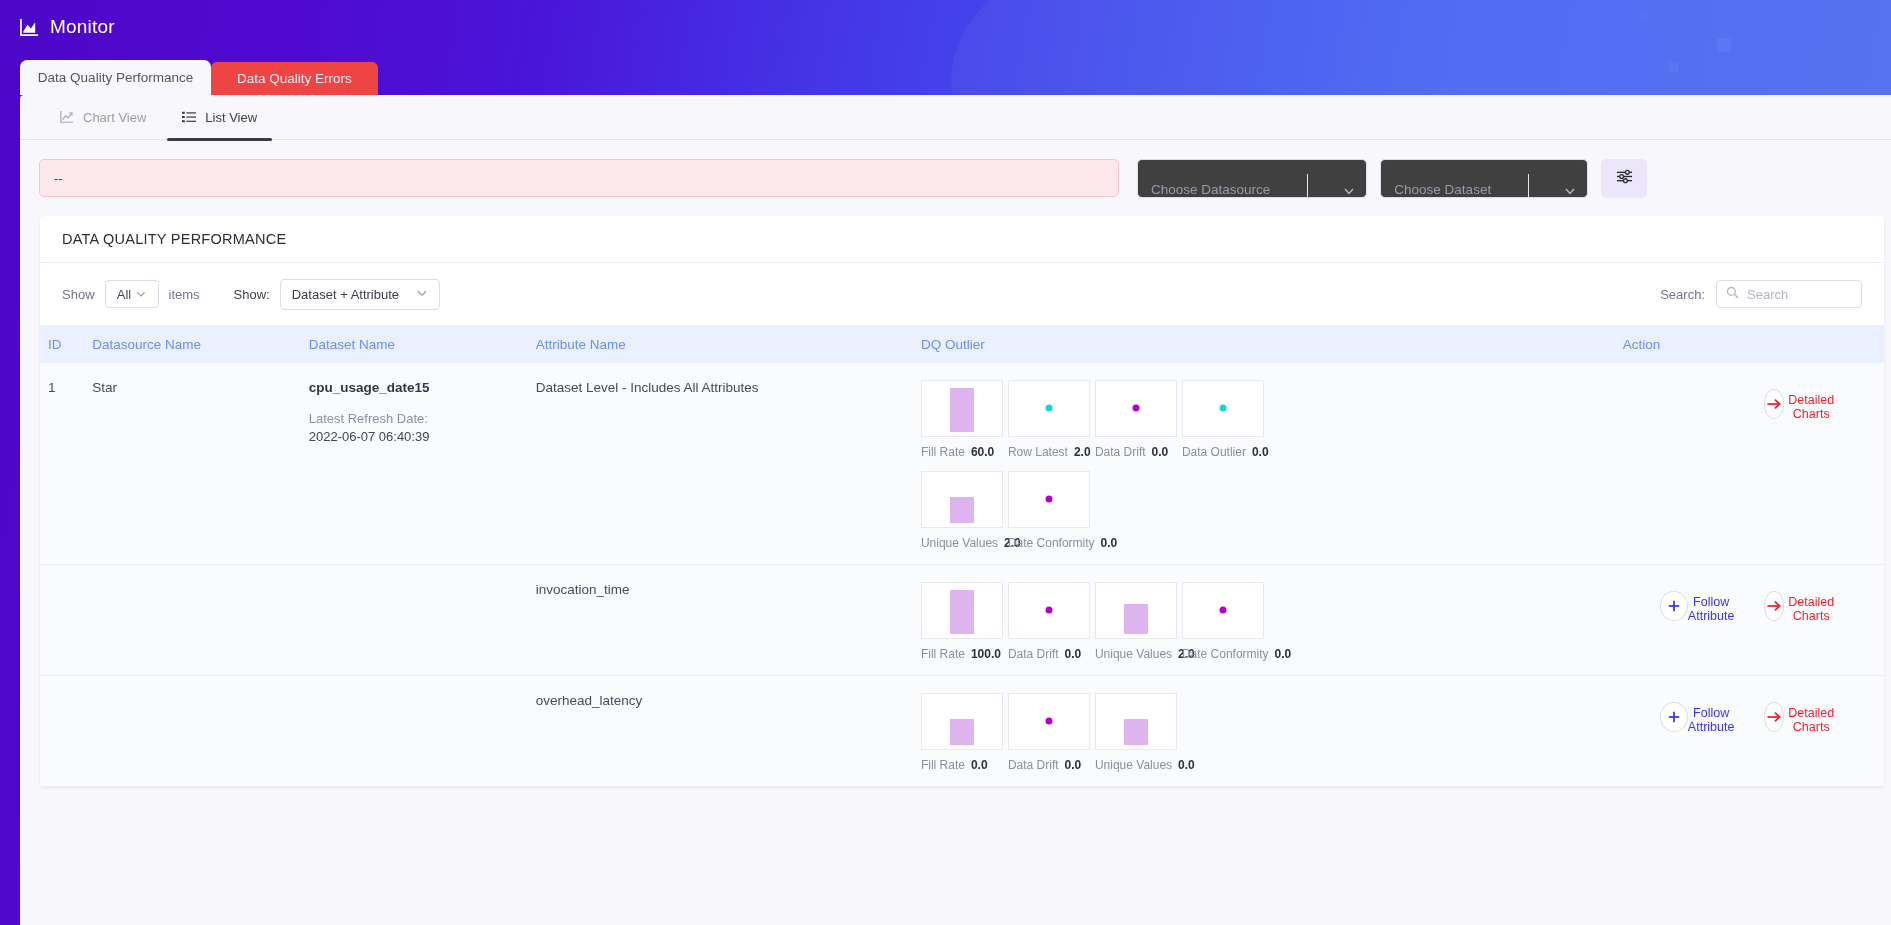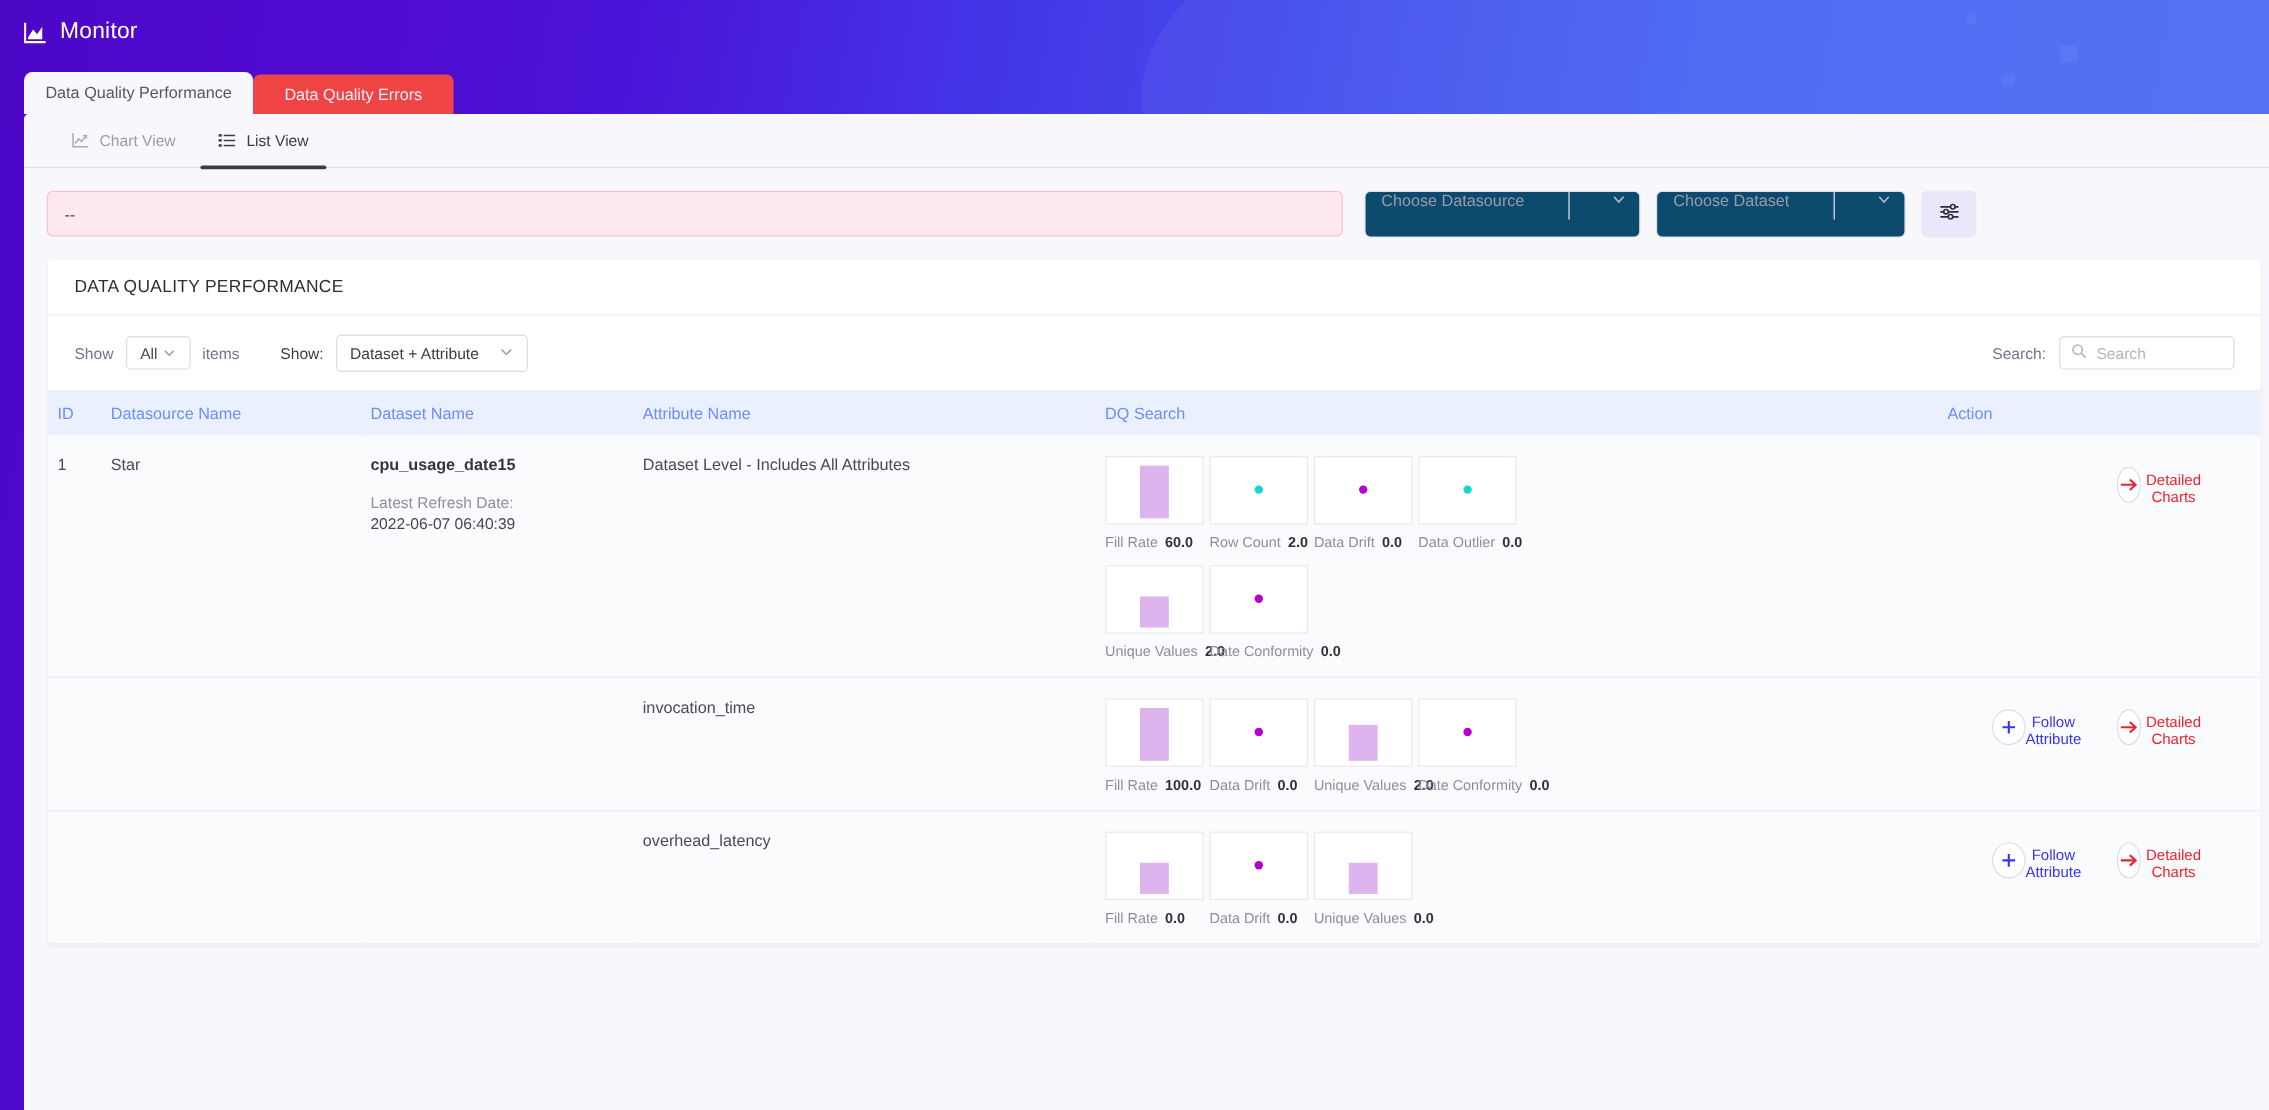--- a/index.html
+++ b/index.html
@@ -141,24 +141,24 @@
     border: 1px solid #f6c3d0;
     border-radius: 5px;
     display: flex; align-items: center;
     padding: 0 14px;
     font-size: 13px;
     color: #3d3d46;
     margin-right: 18px;
   }
   .select-box {
     height: 39px;
-    background: #0c4a6e;
+    background: #404040;
     border: 1px solid #dfdfea;
     border-radius: 5px;
-    display: flex; align-items: flex-start;
+    display: flex; align-items: flex-end;
     font-size: 13.5px;
     color: #9a9aa8;
     cursor: pointer;
     margin-right: 13px;
     position: relative;
     gap: 24px;
   }
   .select-box .sb-label { padding: 0 13px; white-space: nowrap; }
   .select-box .sb-sep {
     width: 1px; height: 23px; background: #e6e6ef;
@@ -515,21 +515,21 @@
         <col class="c-attr">
           <col class="c-metrics">
           <col class="c-action">
       </colgroup>
       <thead>
         <tr>
           <th class="th-id">ID</th>
           <th>Datasource Name</th>
           <th>Dataset Name</th>
           <th>Attribute Name</th>
-          <th>DQ Search</th>
+          <th>DQ Outlier</th>
           <th>Action</th>
         </tr>
       </thead>
       <tbody id="tbody">
           <tr>
             <td class="td-id">1</td>
             <td>Star</td>
             <td>
               <div class="dset-name">cpu_usage_date15</div>
               <div class="refresh-label">Latest Refresh Date:</div>
@@ -546,21 +546,21 @@
                     <div class="metric-foot">
                       <span class="m-name">Fill Rate</span>
                       <span class="m-value">60.0</span>
                     </div>
                   </div>
                   <div class="metric-cell">
                     <div class="metric-chart">
                       <div class="dot" style="bottom: 28px; background: rgb(24, 214, 207);"></div>
                     </div>
                     <div class="metric-foot">
-                      <span class="m-name">Row Count</span>
+                      <span class="m-name">Row Latest</span>
                       <span class="m-value">2.0</span>
                     </div>
                   </div>
                   <div class="metric-cell">
                     <div class="metric-chart">
                       <div class="dot" style="bottom: 28px; background: rgb(180, 0, 207);"></div>
                     </div>
                     <div class="metric-foot">
                       <span class="m-name">Data Drift</span>
                       <span class="m-value">0.0</span>

